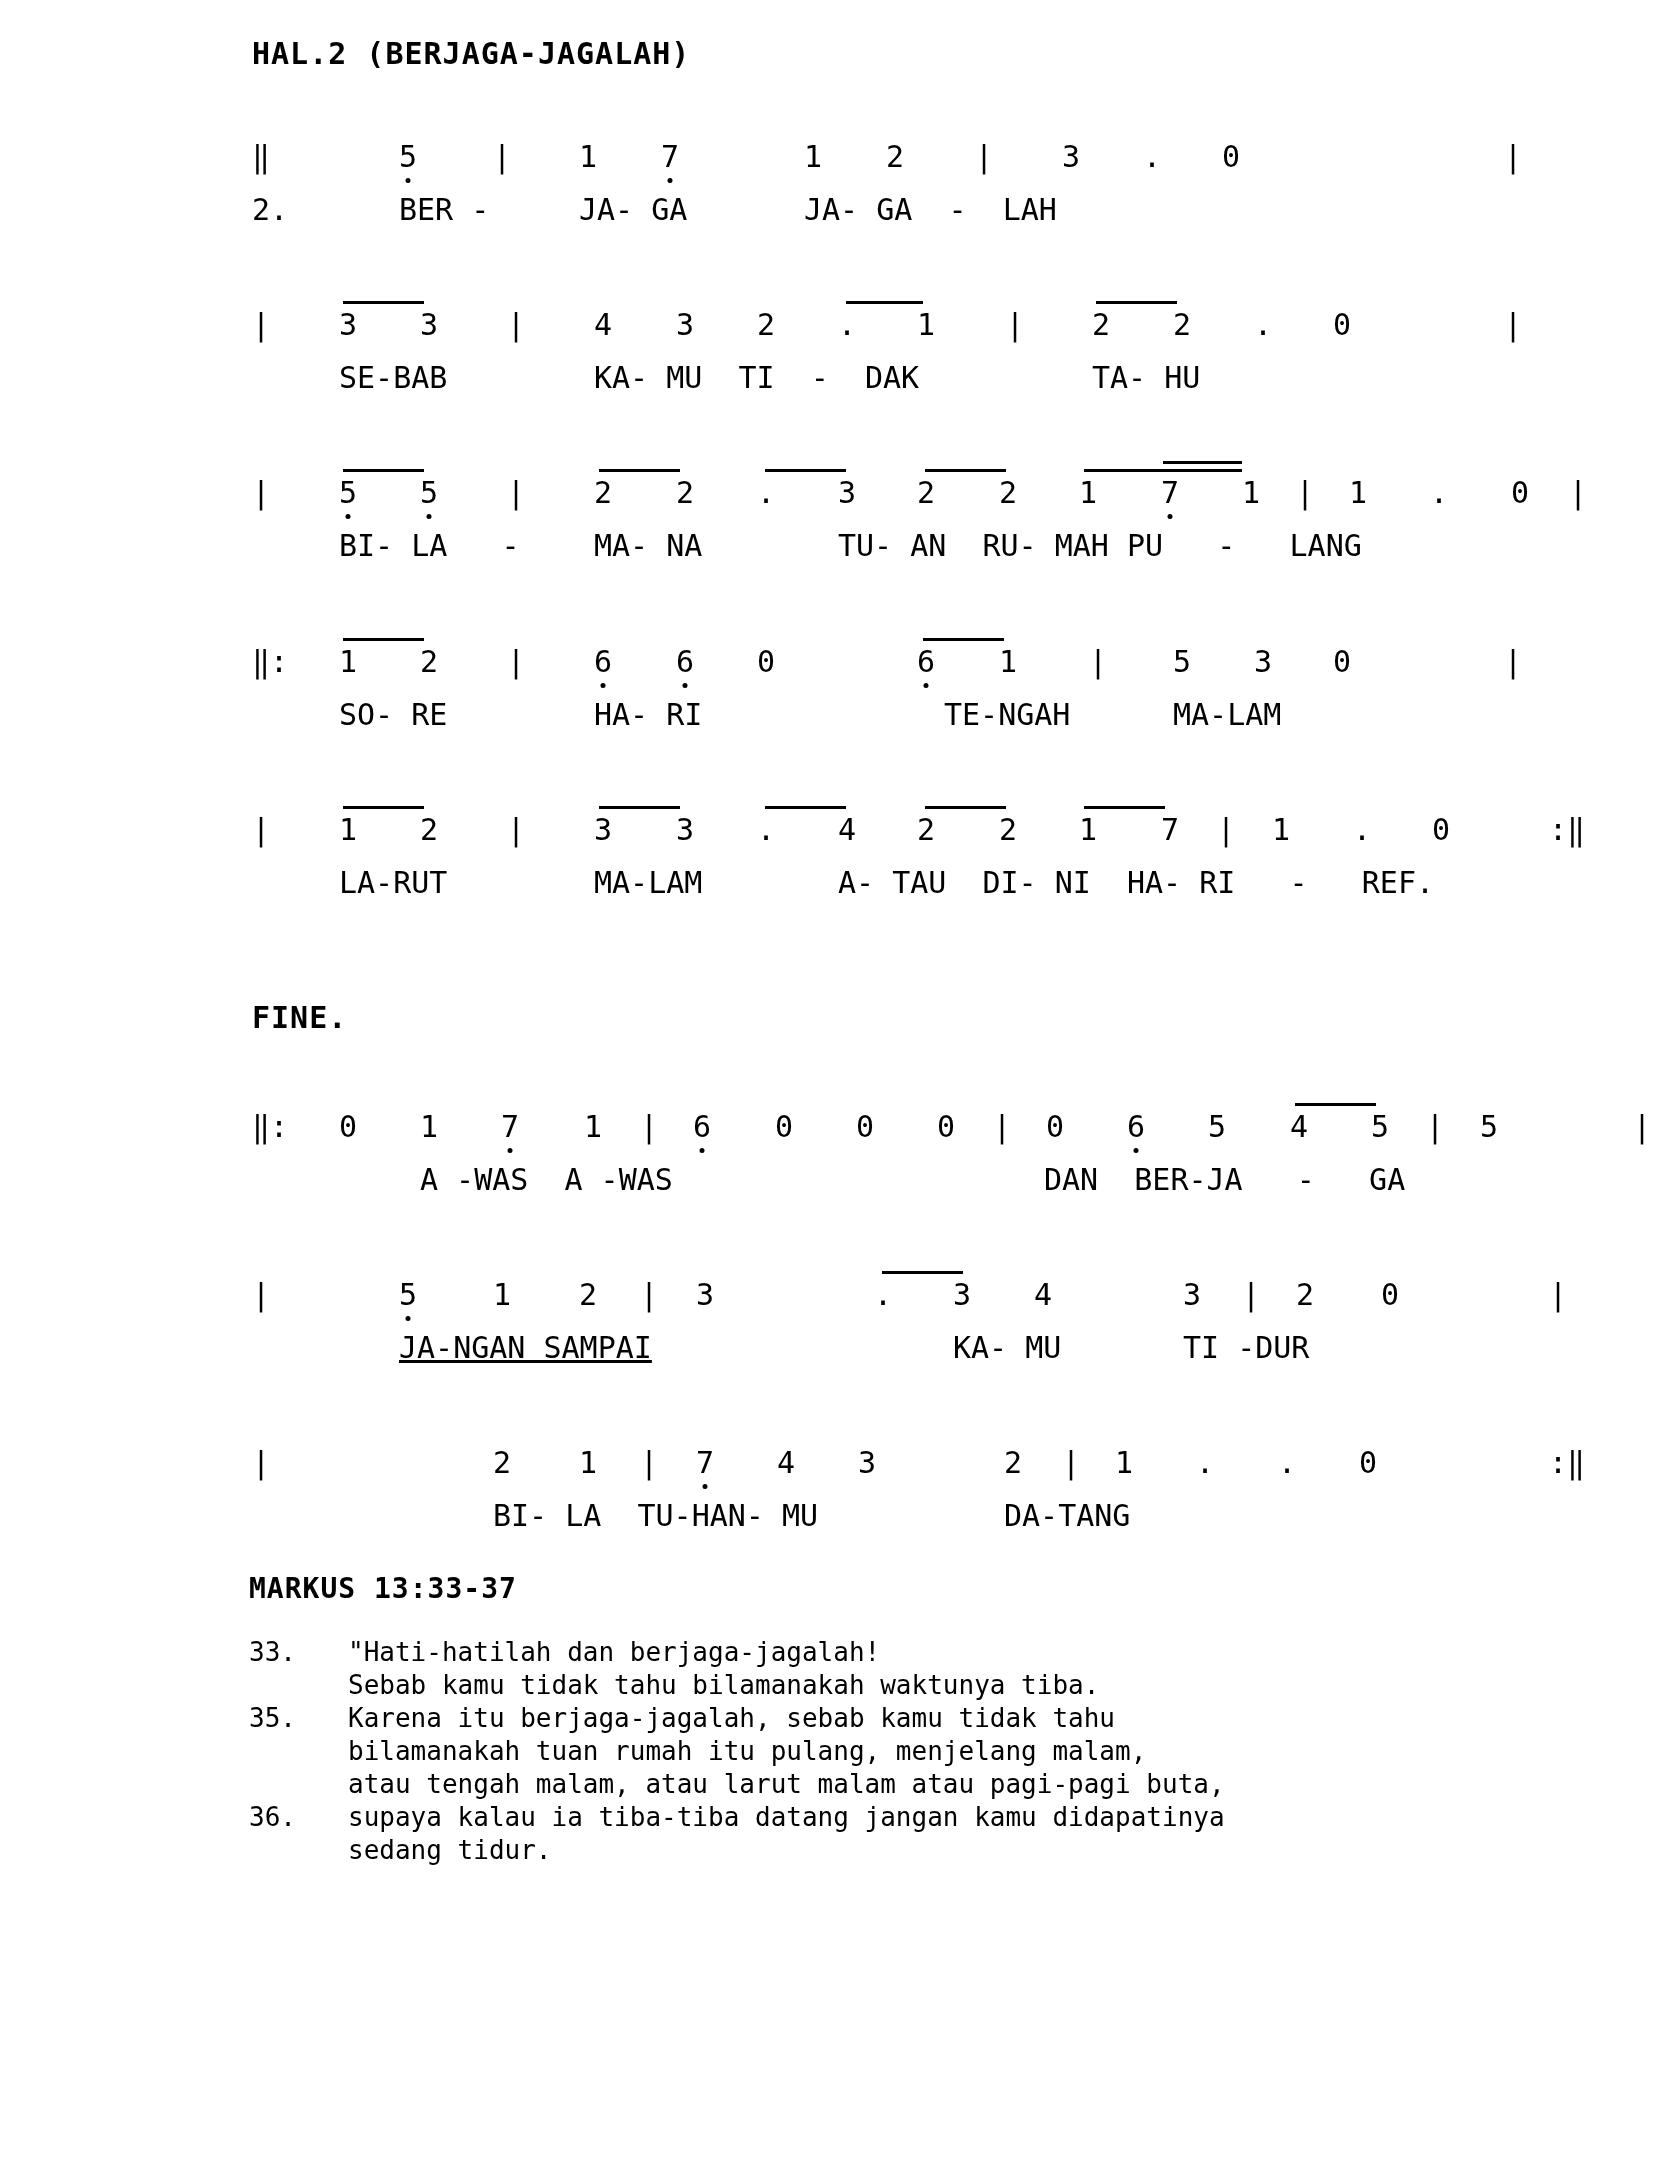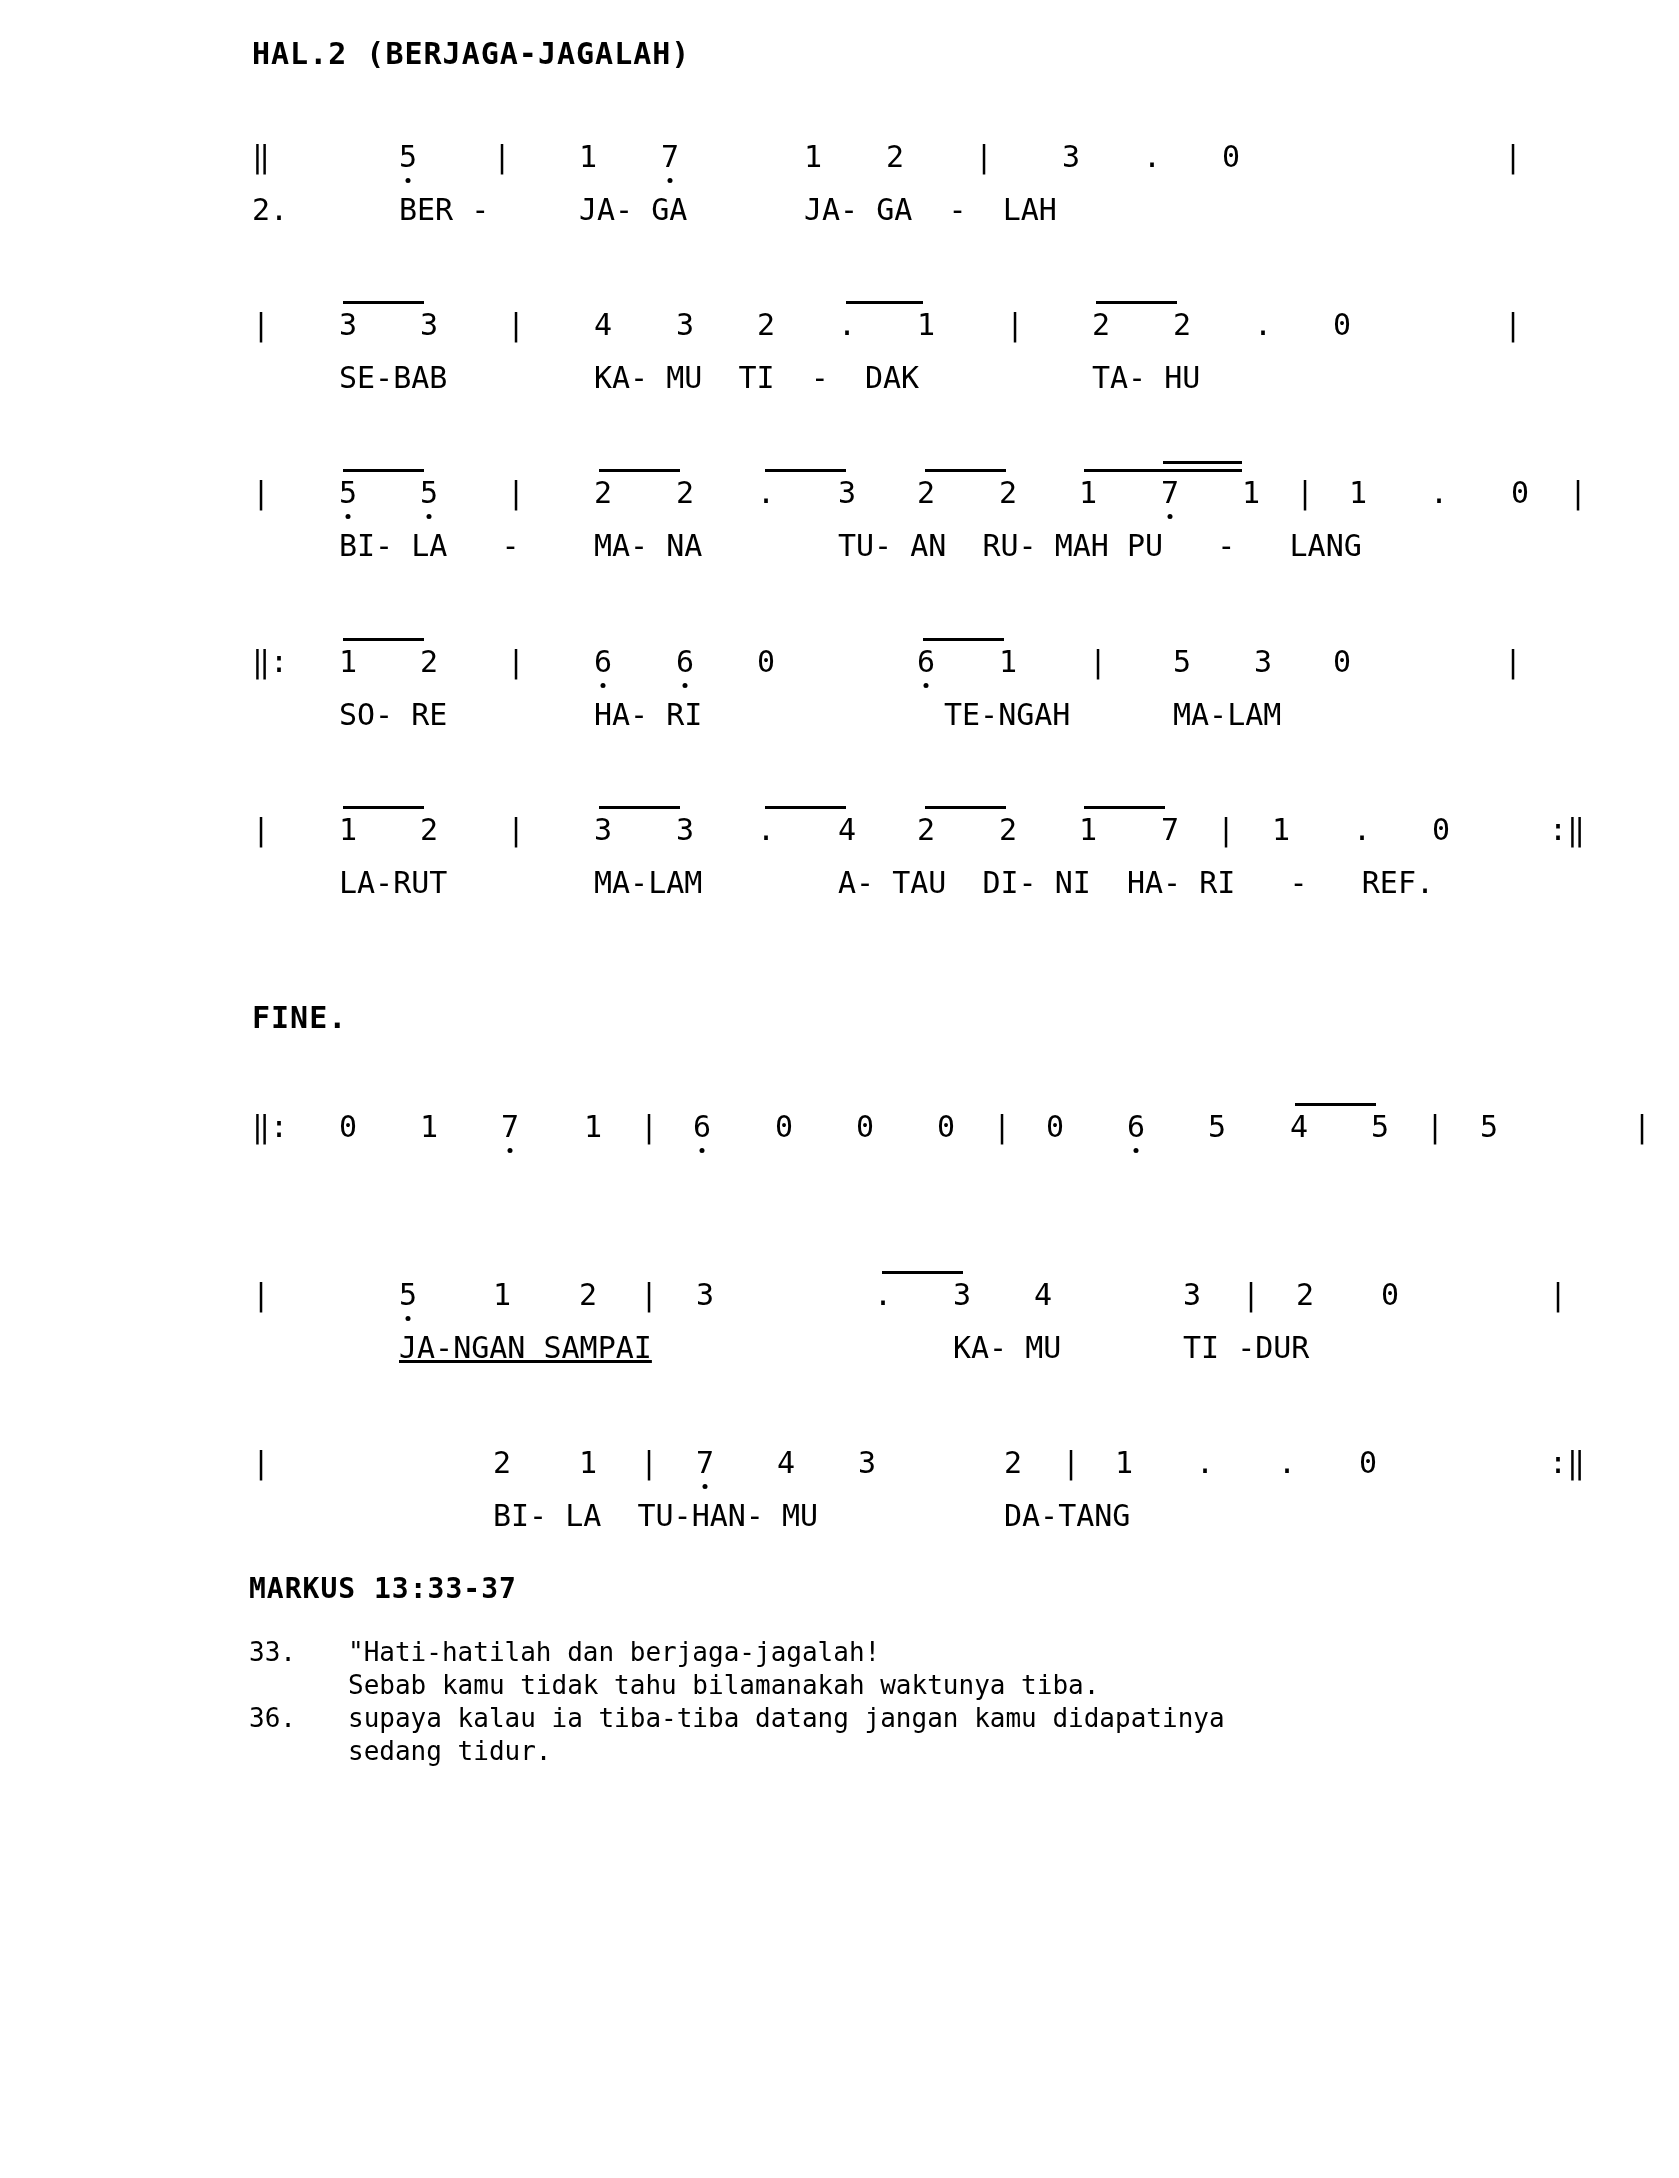--- a/index.html
+++ b/index.html
@@ -149,20 +149,21 @@
       <div class="system" style="top: 644px;">
         <div class="notes-row"><span class="beam" style="left: 91px; width: 81px;"></span><span class="beam" style="left: 671px; width: 81px;"></span><span class="tok" style="left: 0px;">‖:</span><span class="tok" style="left: 87px;">1</span><span class="tok" style="left: 168px;">2</span><span class="tok" style="left: 255px;">|</span><span class="tok dotlow" style="left: 342px;">6</span><span class="tok dotlow" style="left: 424px;">6</span><span class="tok" style="left: 505px;">0</span><span class="tok dotlow" style="left: 665px;">6</span><span class="tok" style="left: 747px;">1</span><span class="tok" style="left: 837px;">|</span><span class="tok" style="left: 921px;">5</span><span class="tok" style="left: 1002px;">3</span><span class="tok" style="left: 1081px;">0</span><span class="tok" style="left: 1252px;">|</span></div>
         <div class="lyric-row"><span class="tok" style="left: 87px;">SO- RE</span><span class="tok" style="left: 342px;">HA- RI</span><span class="tok" style="left: 692px;">TE-NGAH</span><span class="tok" style="left: 921px;">MA-LAM</span></div>
       </div>
       <div class="system" style="top: 812px;">
         <div class="notes-row"><span class="beam" style="left: 91px; width: 81px;"></span><span class="beam" style="left: 347px; width: 81px;"></span><span class="beam" style="left: 513px; width: 81px;"></span><span class="beam" style="left: 673px; width: 81px;"></span><span class="beam" style="left: 832px; width: 81px;"></span><span class="tok" style="left: 0px;">|</span><span class="tok" style="left: 87px;">1</span><span class="tok" style="left: 168px;">2</span><span class="tok" style="left: 255px;">|</span><span class="tok" style="left: 342px;">3</span><span class="tok" style="left: 424px;">3</span><span class="tok" style="left: 505px;">.</span><span class="tok" style="left: 586px;">4</span><span class="tok" style="left: 665px;">2</span><span class="tok" style="left: 747px;">2</span><span class="tok" style="left: 827px;">1</span><span class="tok" style="left: 909px;">7</span><span class="tok" style="left: 965px;">|</span><span class="tok" style="left: 1020px;">1</span><span class="tok" style="left: 1101px;">.</span><span class="tok" style="left: 1180px;">0</span><span class="tok" style="left: 1297px;">:‖</span></div>
         <div class="lyric-row"><span class="tok" style="left: 87px;">LA-RUT</span><span class="tok" style="left: 342px;">MA-LAM</span><span class="tok" style="left: 586px;">A- TAU  DI- NI  HA- RI   -   REF.</span></div>
       </div>
       <div class="system" style="top: 1109px;">
         <div class="notes-row"><span class="beam" style="left: 1043px; width: 81px;"></span><span class="tok" style="left: 0px;">‖:</span><span class="tok" style="left: 87px;">0</span><span class="tok" style="left: 168px;">1</span><span class="tok dotlow" style="left: 249px;">7</span><span class="tok" style="left: 332px;">1</span><span class="tok" style="left: 388px;">|</span><span class="tok dotlow" style="left: 441px;">6</span><span class="tok" style="left: 523px;">0</span><span class="tok" style="left: 604px;">0</span><span class="tok" style="left: 685px;">0</span><span class="tok" style="left: 741px;">|</span><span class="tok" style="left: 794px;">0</span><span class="tok dotlow" style="left: 875px;">6</span><span class="tok" style="left: 956px;">5</span><span class="tok" style="left: 1038px;">4</span><span class="tok" style="left: 1119px;">5</span><span class="tok" style="left: 1174px;">|</span><span class="tok" style="left: 1228px;">5</span><span class="tok" style="left: 1381px;">|</span></div>
+        <div class="lyric-row"><span class="tok" style="left: 168px;">A -WAS  A -WAS</span><span class="tok" style="left: 792px;">DAN  BER-JA   -   GA</span></div>
       </div>
       <div class="system" style="top: 1277px;">
         <div class="notes-row"><span class="beam" style="left: 630px; width: 81px;"></span><span class="tok" style="left: 0px;">|</span><span class="tok dotlow" style="left: 147px;">5</span><span class="tok" style="left: 241px;">1</span><span class="tok" style="left: 327px;">2</span><span class="tok" style="left: 388px;">|</span><span class="tok" style="left: 444px;">3</span><span class="tok" style="left: 622px;">.</span><span class="tok" style="left: 701px;">3</span><span class="tok" style="left: 782px;">4</span><span class="tok" style="left: 931px;">3</span><span class="tok" style="left: 990px;">|</span><span class="tok" style="left: 1044px;">2</span><span class="tok" style="left: 1129px;">0</span><span class="tok" style="left: 1297px;">|</span></div>
         <div class="lyric-row"><span class="tok" style="left: 147px; text-decoration: underline;">JA-NGAN SAMPAI</span><span class="tok" style="left: 701px;">KA- MU</span><span class="tok" style="left: 931px;">TI -DUR</span></div>
       </div>
       <div class="system" style="top: 1445px;">
         <div class="notes-row"><span class="tok" style="left: 0px;">|</span><span class="tok" style="left: 241px;">2</span><span class="tok" style="left: 327px;">1</span><span class="tok" style="left: 388px;">|</span><span class="tok dotlow" style="left: 444px;">7</span><span class="tok" style="left: 525px;">4</span><span class="tok" style="left: 606px;">3</span><span class="tok" style="left: 752px;">2</span><span class="tok" style="left: 810px;">|</span><span class="tok" style="left: 863px;">1</span><span class="tok" style="left: 944px;">.</span><span class="tok" style="left: 1026px;">.</span><span class="tok" style="left: 1107px;">0</span><span class="tok" style="left: 1297px;">:‖</span></div>
         <div class="lyric-row"><span class="tok" style="left: 241px;">BI- LA  TU-HAN- MU</span><span class="tok" style="left: 752px;">DA-TANG</span></div>
       </div>
     </div>
@@ -171,20 +172,26 @@
 
   <div class="scripture-title">MARKUS 13:33-37</div>
 
   <div class="verses" id="verses">
       <div class="verse">
         <div class="vnum">33.</div>
         <div class="vtext">"Hati-hatilah dan berjaga-jagalah!
 Sebab kamu tidak tahu bilamanakah waktunya tiba.</div>
       </div>
       <div class="verse">
+        <div class="vnum">35.</div>
+        <div class="vtext">Karena itu berjaga-jagalah, sebab kamu tidak tahu
+bilamanakah tuan rumah itu pulang, menjelang malam,
+atau tengah malam, atau larut malam atau pagi-pagi buta,</div>
+      </div>
+      <div class="verse">
         <div class="vnum">36.</div>
         <div class="vtext">supaya kalau ia tiba-tiba datang jangan kamu didapatinya
 sedang tidur.</div>
       </div>
     </div>
 
 </div>
 
 
 </body></html>

